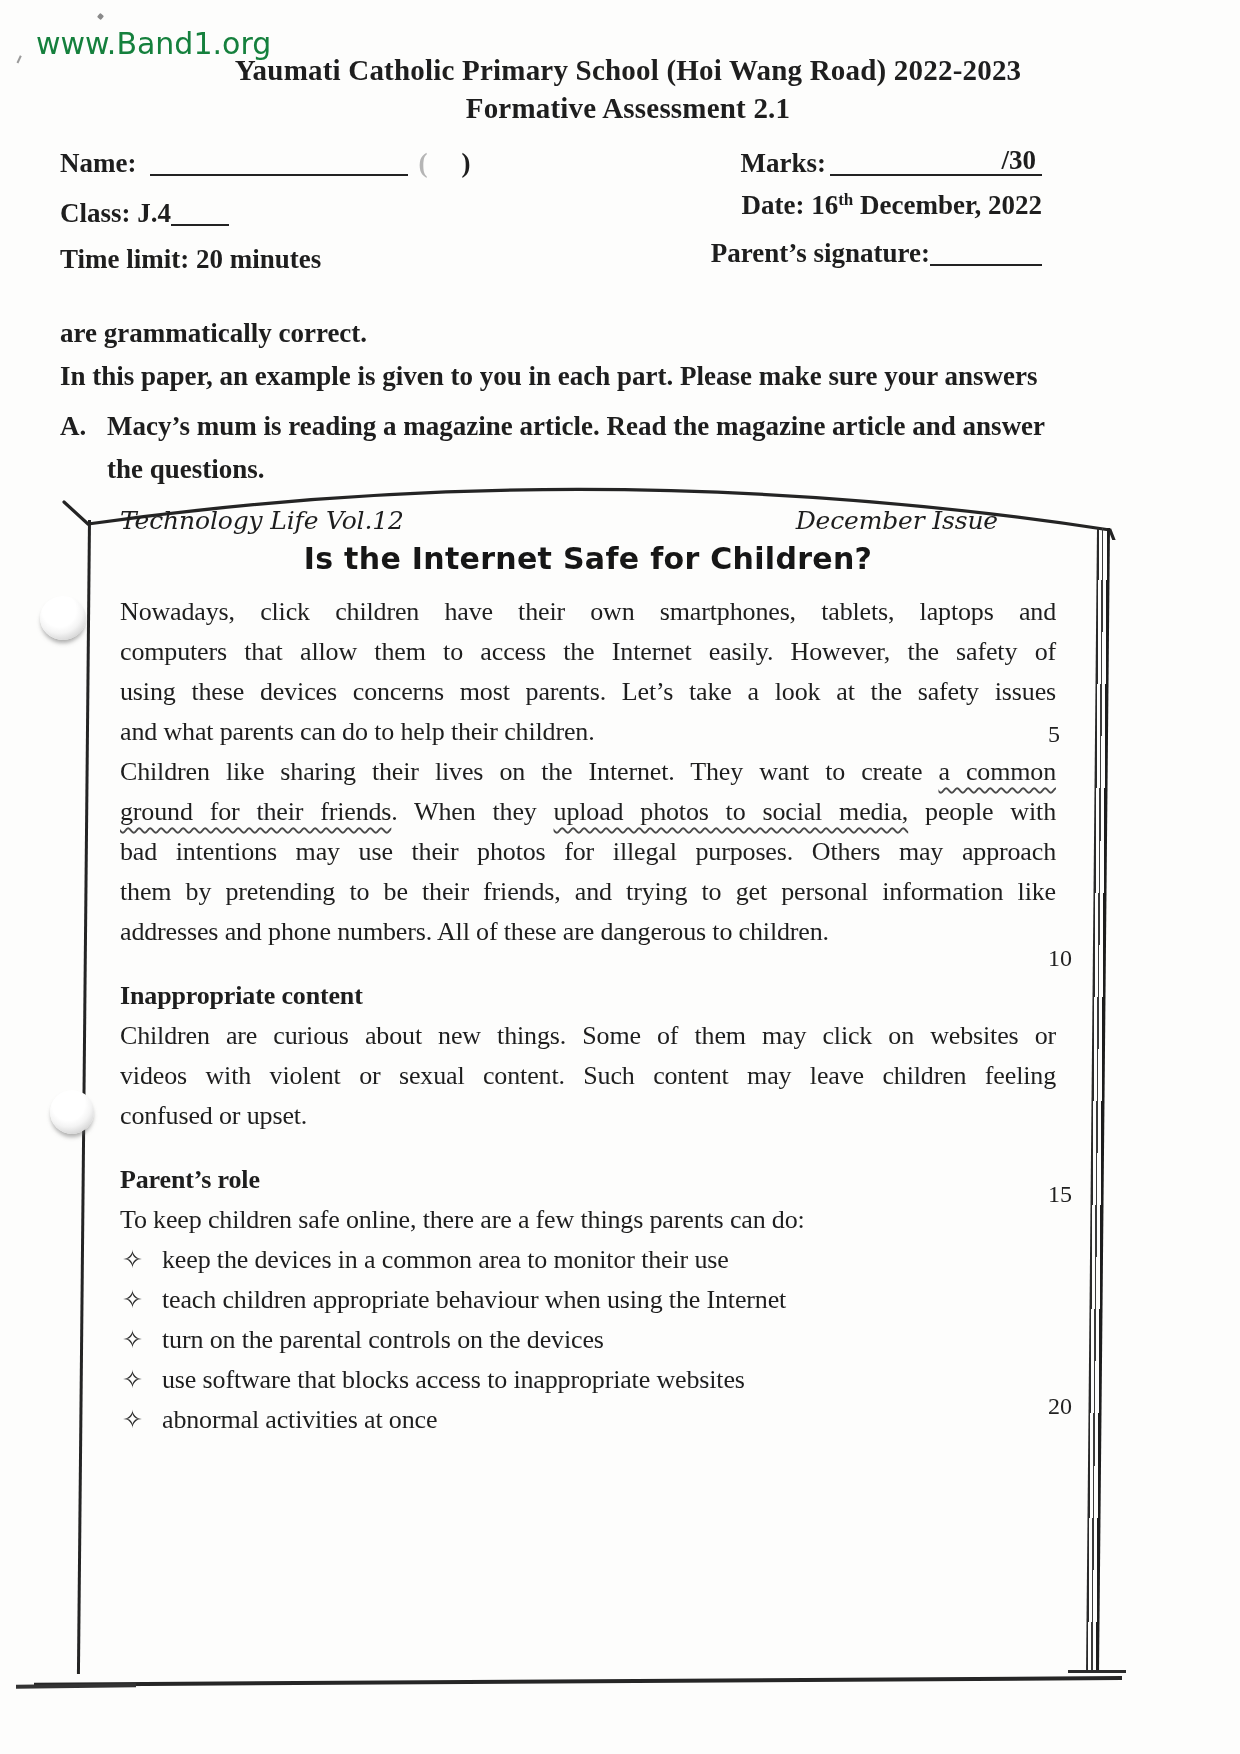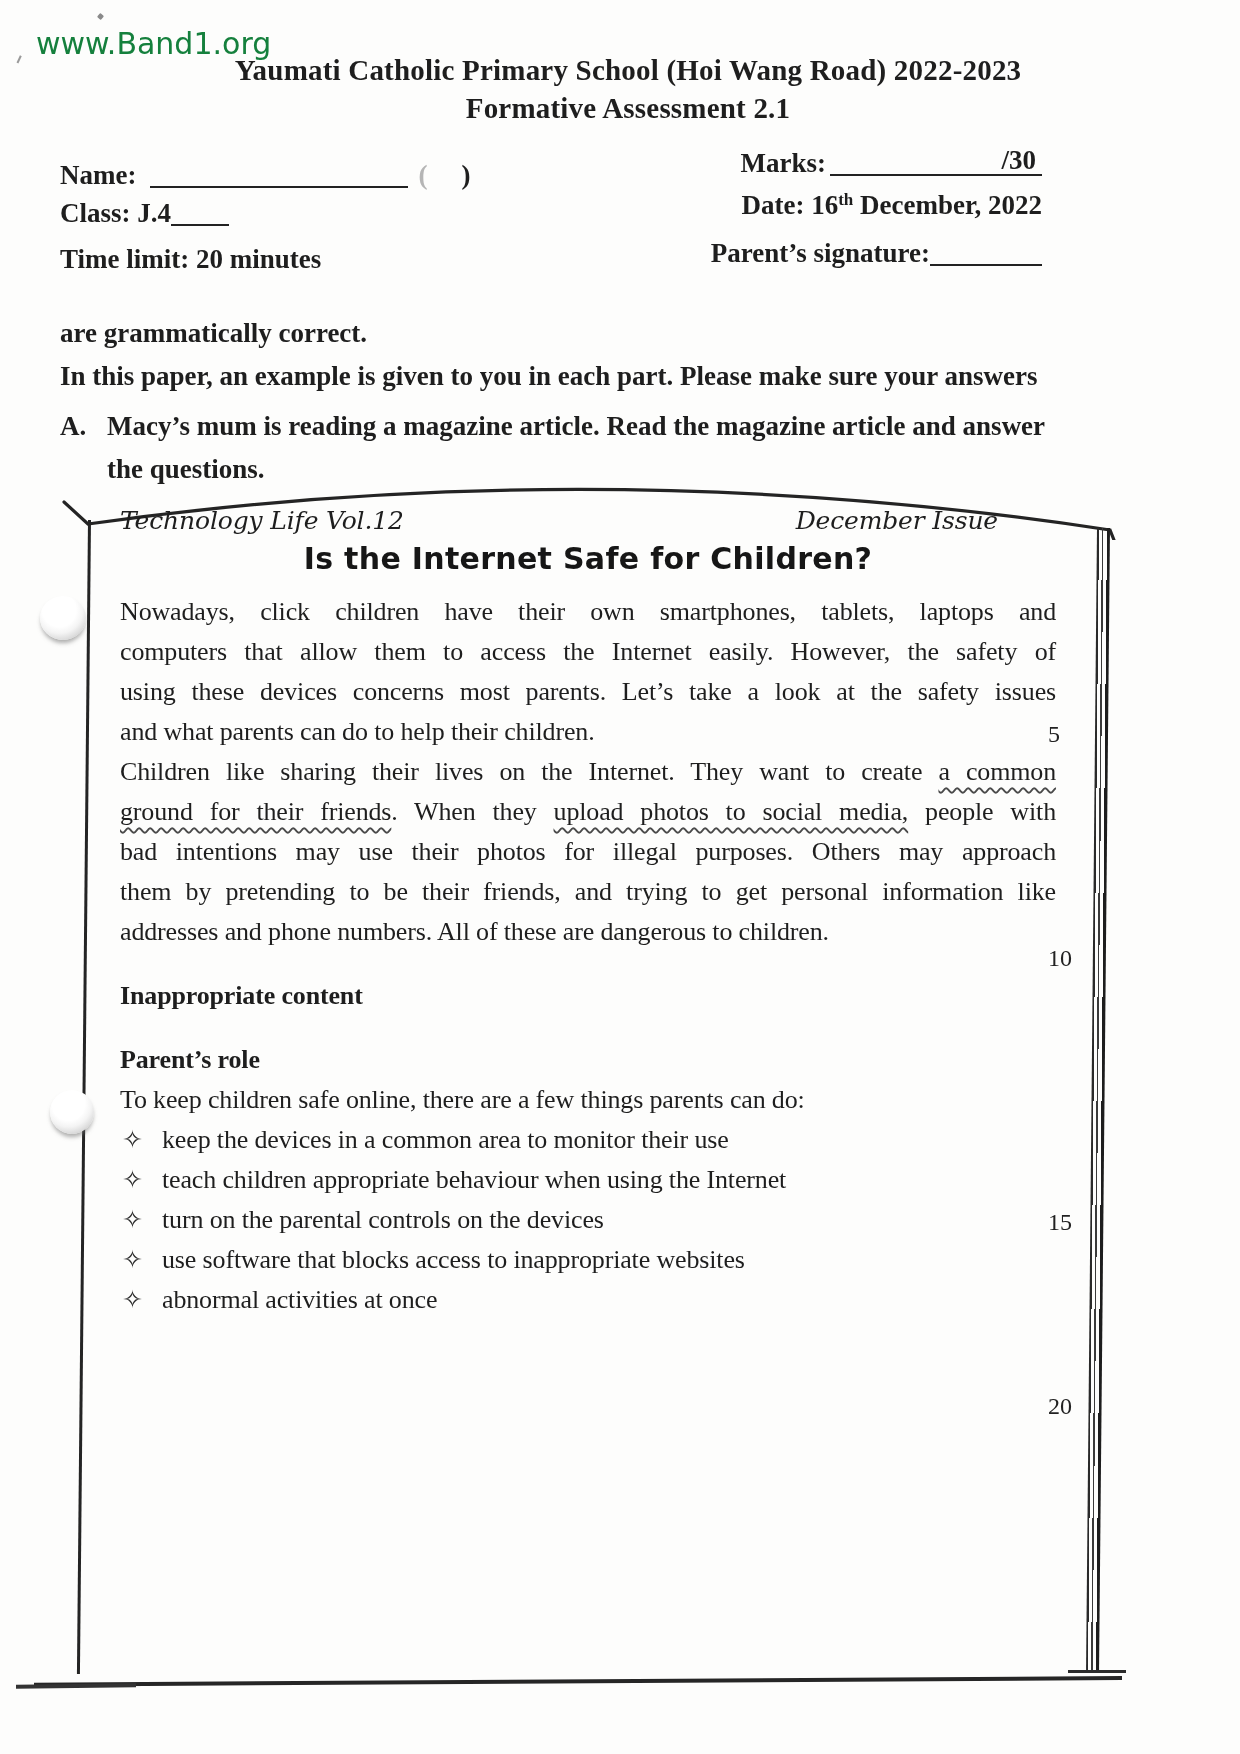--- a/index.html
+++ b/index.html
@@ -72,21 +72,21 @@
 <div class="sheet">
 
   <div class="watermark">www.Band1.org</div>
   <div class="speck1"></div>
   <div class="speck2"></div>
 
   <div class="htitle t1">Yaumati Catholic Primary School (Hoi Wang Road) 2022-2023</div>
   <div class="htitle t2">Formative Assessment 2.1</div>
 
   <div class="info-left">
-    <div class="row" style="top:148px;margin-top:12px;">
+    <div class="row" style="top:148px;">
       <span>Name:</span><span class="fill name-fill"></span><span class="paren-faint">(</span><span class="paren-close">)</span>
     </div>
     <div class="row" style="top:198px;">
       <span>Class: J.4</span><span class="fill class-fill"></span>
     </div>
     <div class="row" style="top:244px;">
       <span>Time limit: 20 minutes</span>
     </div>
   </div>
 
@@ -139,20 +139,25 @@
             <div class="pline last"><span>and what parents can do to help their children.</span></div>
           </div>
           <div class="para">
             <div class="pline"><span>Children like sharing their lives on the Internet. They want to create </span><span class="wavy">a common</span></div>
             <div class="pline"><span class="wavy">ground for their friends</span><span>. When they </span><span class="wavy">upload photos to social media,</span><span> people with</span></div>
             <div class="pline"><span>bad intentions may use their photos for illegal purposes. Others may approach</span></div>
             <div class="pline"><span>them by pretending to be their friends, and trying to get personal information like</span></div>
             <div class="pline last"><span>addresses and phone numbers. All of these are dangerous to children.</span></div>
           </div>
           <div class="heading">Inappropriate content</div>
+          <div class="para">
+            <div class="pline"><span>Children are curious about new things. Some of them may click on websites or</span></div>
+            <div class="pline"><span>videos with violent or sexual content. Such content may leave children feeling</span></div>
+            <div class="pline last"><span>confused or upset.</span></div>
+          </div>
           <div class="heading">Parent’s role</div>
           <div class="intro-line">To keep children safe online, there are a few things parents can do:</div>
           <div class="bullets">
             <div class="brow">
               <span class="bmark">✧</span>
               <div class="btext">
                 <div class="pline last">keep the devices in a common area to monitor their use</div>
               </div>
             </div>
             <div class="brow">
@@ -177,20 +182,20 @@
               <span class="bmark">✧</span>
               <div class="btext">
                 <div class="pline last">abnormal activities at once</div>
               </div>
             </div>
           </div>
         </div>
     </div>
   <div class="lnum" style="top: 248px;">5</div>
       <div class="lnum" style="top: 472px;">10</div>
-      <div class="lnum" style="top: 736px;">15</div>
+      <div class="lnum" style="top: 708px;">15</div>
       <div class="lnum" style="top: 920px;">20</div>
     </div>
 
   <div class="punch p1"></div>
   <div class="punch p2"></div>
 
 </div>
 
 </body></html>

